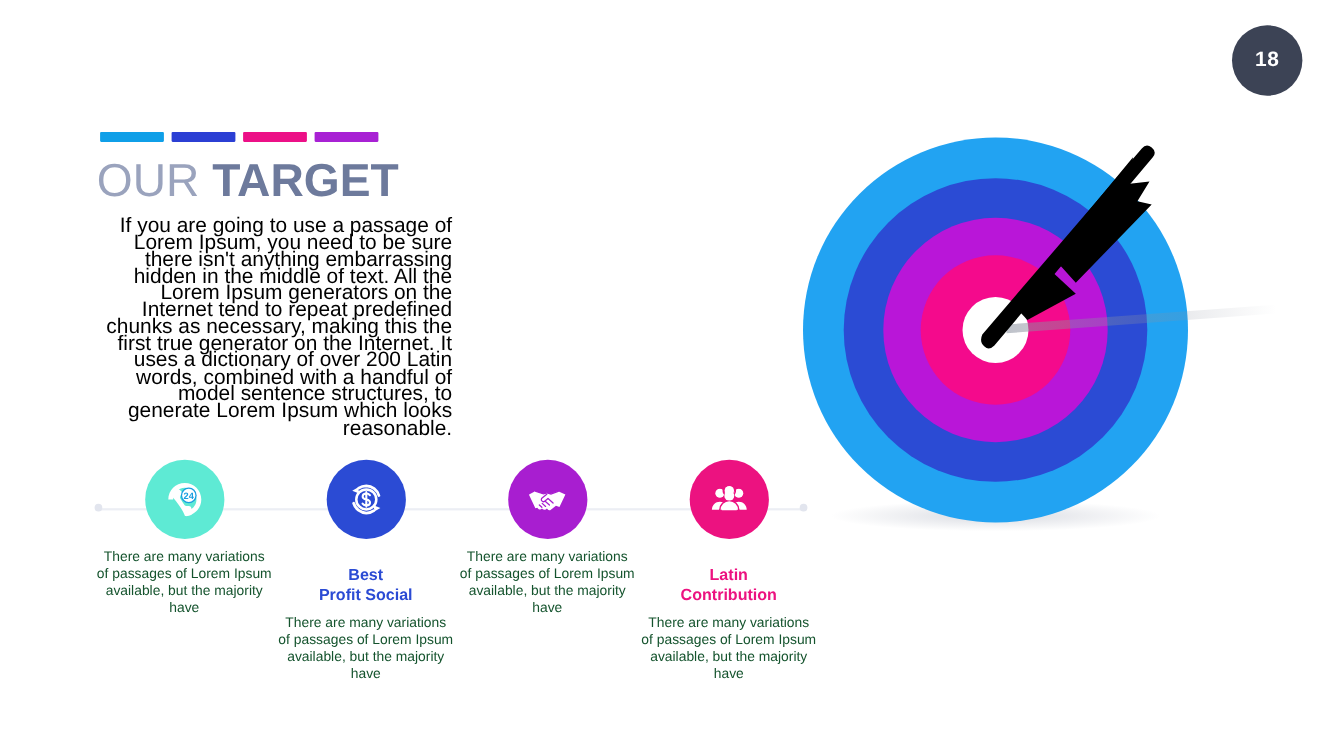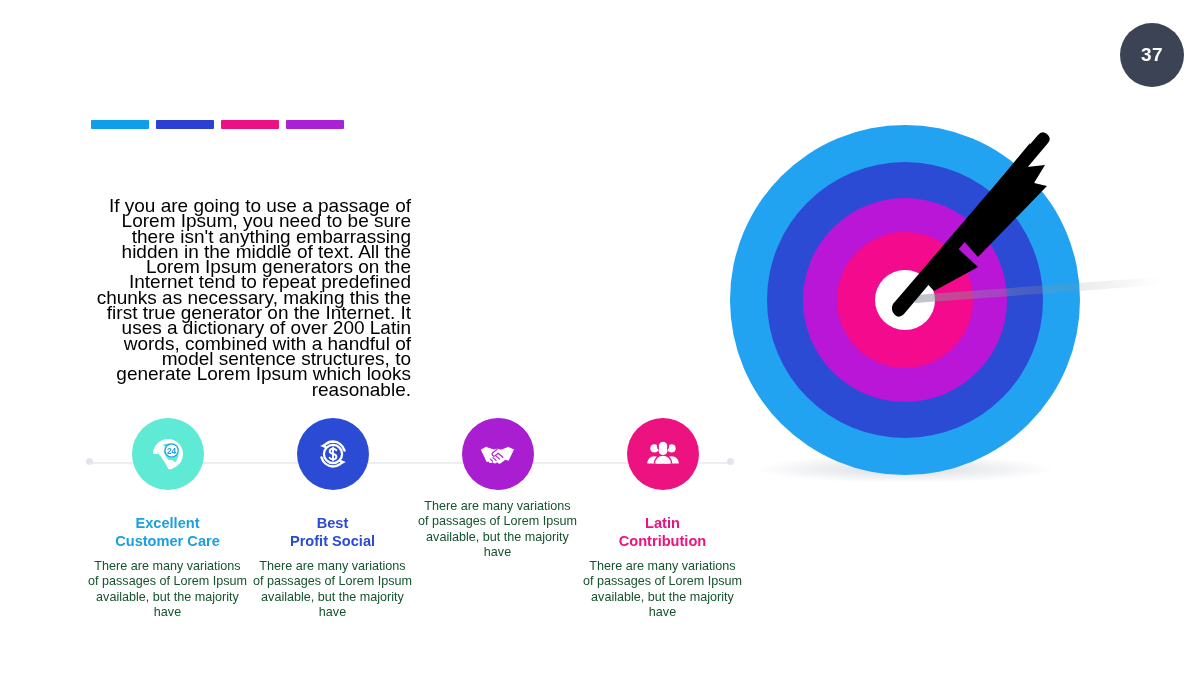--- a/index.html
+++ b/index.html
@@ -114,30 +114,31 @@
     width: 470px; height: 400px;
   }
   .target-wrap svg { display: block; }
 </style>
 </head>
 <body>
 
 <div class="slide">
 
   <div class="page-badge">
-    <span>37</span>
+    <span>18</span>
   </div>
 
   <div class="title-bars">
     <span style="background:#0f9fe8"></span>
     <span style="background:#2b3fd4"></span>
     <span style="background:#ec1087"></span>
     <span style="background:#a821d4"></span>
   </div>
 
+  <h1 class="page-title"><span class="t-light">OUR </span><span class="t-bold">TARGET</span></h1>
 
   <p class="intro-text">If you are going to use a passage of Lorem Ipsum, you need to be sure there isn't anything embarrassing hidden in the middle of text. All the Lorem Ipsum generators on the Internet tend to repeat predefined chunks as necessary, making this the first true generator on the Internet. It uses a dictionary of over 200 Latin words, combined with a handful of model sentence structures, to generate Lorem Ipsum which looks reasonable.</p>
 
   <div class="timeline-line"></div>
   <div class="timeline-dot left"></div>
   <div class="timeline-dot right"></div>
 
   <div class="features">
 
     <div class="feature">
@@ -145,22 +146,20 @@
         <span>
           <svg width="42" height="42" viewBox="0 0 42 42">
             <path d="M21 6c-8.3 0-15 6.7-15 15h4.4c0-5.85 4.75-10.6 10.6-10.6 5.85 0 10.6 4.75 10.6 10.6 0 5.85-4.75 10.6-10.6 10.6v4.4c8.3 0 15-6.7 15-15S29.3 6 21 6z" fill="#fff"></path>
             <path d="M13.4 11.6c-1-.6-2.3-.3-2.95.68l-1.7 2.6c-.6.92-.5 2.12.24 2.93 2.6 2.85 5.3 6.3 7.5 9.6 2.1 3.2 3.5 5.8 4.3 7.6.42.95 1.48 1.45 2.48 1.17l2.9-.82c1.1-.31 1.78-1.42 1.56-2.54l-.8-4.1c-.2-1.02-1.1-1.75-2.14-1.75h-2.4c-.6 0-1.17-.28-1.54-.76-1.5-1.95-2.9-4.1-4.05-6.35-.3-.58-.26-1.27.1-1.81l1.25-1.9c.55-.84.4-1.96-.36-2.62l-2.9-2.5-1.49-.43z" fill="#fff"></path>
             <circle cx="24.6" cy="17.4" r="7.2" fill="#1a9fe0"></circle>
             <circle cx="24.6" cy="17.4" r="6" fill="#fff"></circle>
             <text x="24.6" y="21" text-anchor="middle" font-family="Liberation Sans, sans-serif" font-size="8.4" font-weight="bold" fill="#1a9fe0">24</text>
           </svg>
         </span>
       </div>
-      <div class="feature-title" style="color:#1a9fe0">Excellent
-Customer Care</div>
       <div class="feature-desc">There are many variations of passages of Lorem Ipsum available, but the majority have</div>
     </div>
 
     <div class="feature">
       <div class="feature-icon" style="background:#2b4bd4">
         <span>
           <svg width="42" height="42" viewBox="0 0 42 42">
             <circle cx="21" cy="21" r="9.1" fill="none" stroke="#fff" stroke-width="2.3"></circle>
             <path d="M21 14.4v13.2M24.3 17.2c-.8-.95-2-1.5-3.3-1.5-1.9 0-3.3 1.1-3.3 2.6 0 1.6 1.3 2.3 3.3 2.7 2.1.45 3.4 1.1 3.4 2.75 0 1.55-1.5 2.65-3.4 2.65-1.4 0-2.65-.6-3.4-1.6" fill="none" stroke="#fff" stroke-width="1.9" stroke-linecap="round"></path>
             <path d="M9.5 24.5A12.4 12.4 0 0 0 21 33.4c2.6 0 5-.8 6.9-2.2" fill="none" stroke="#fff" stroke-width="2.5" stroke-linecap="round"></path>

